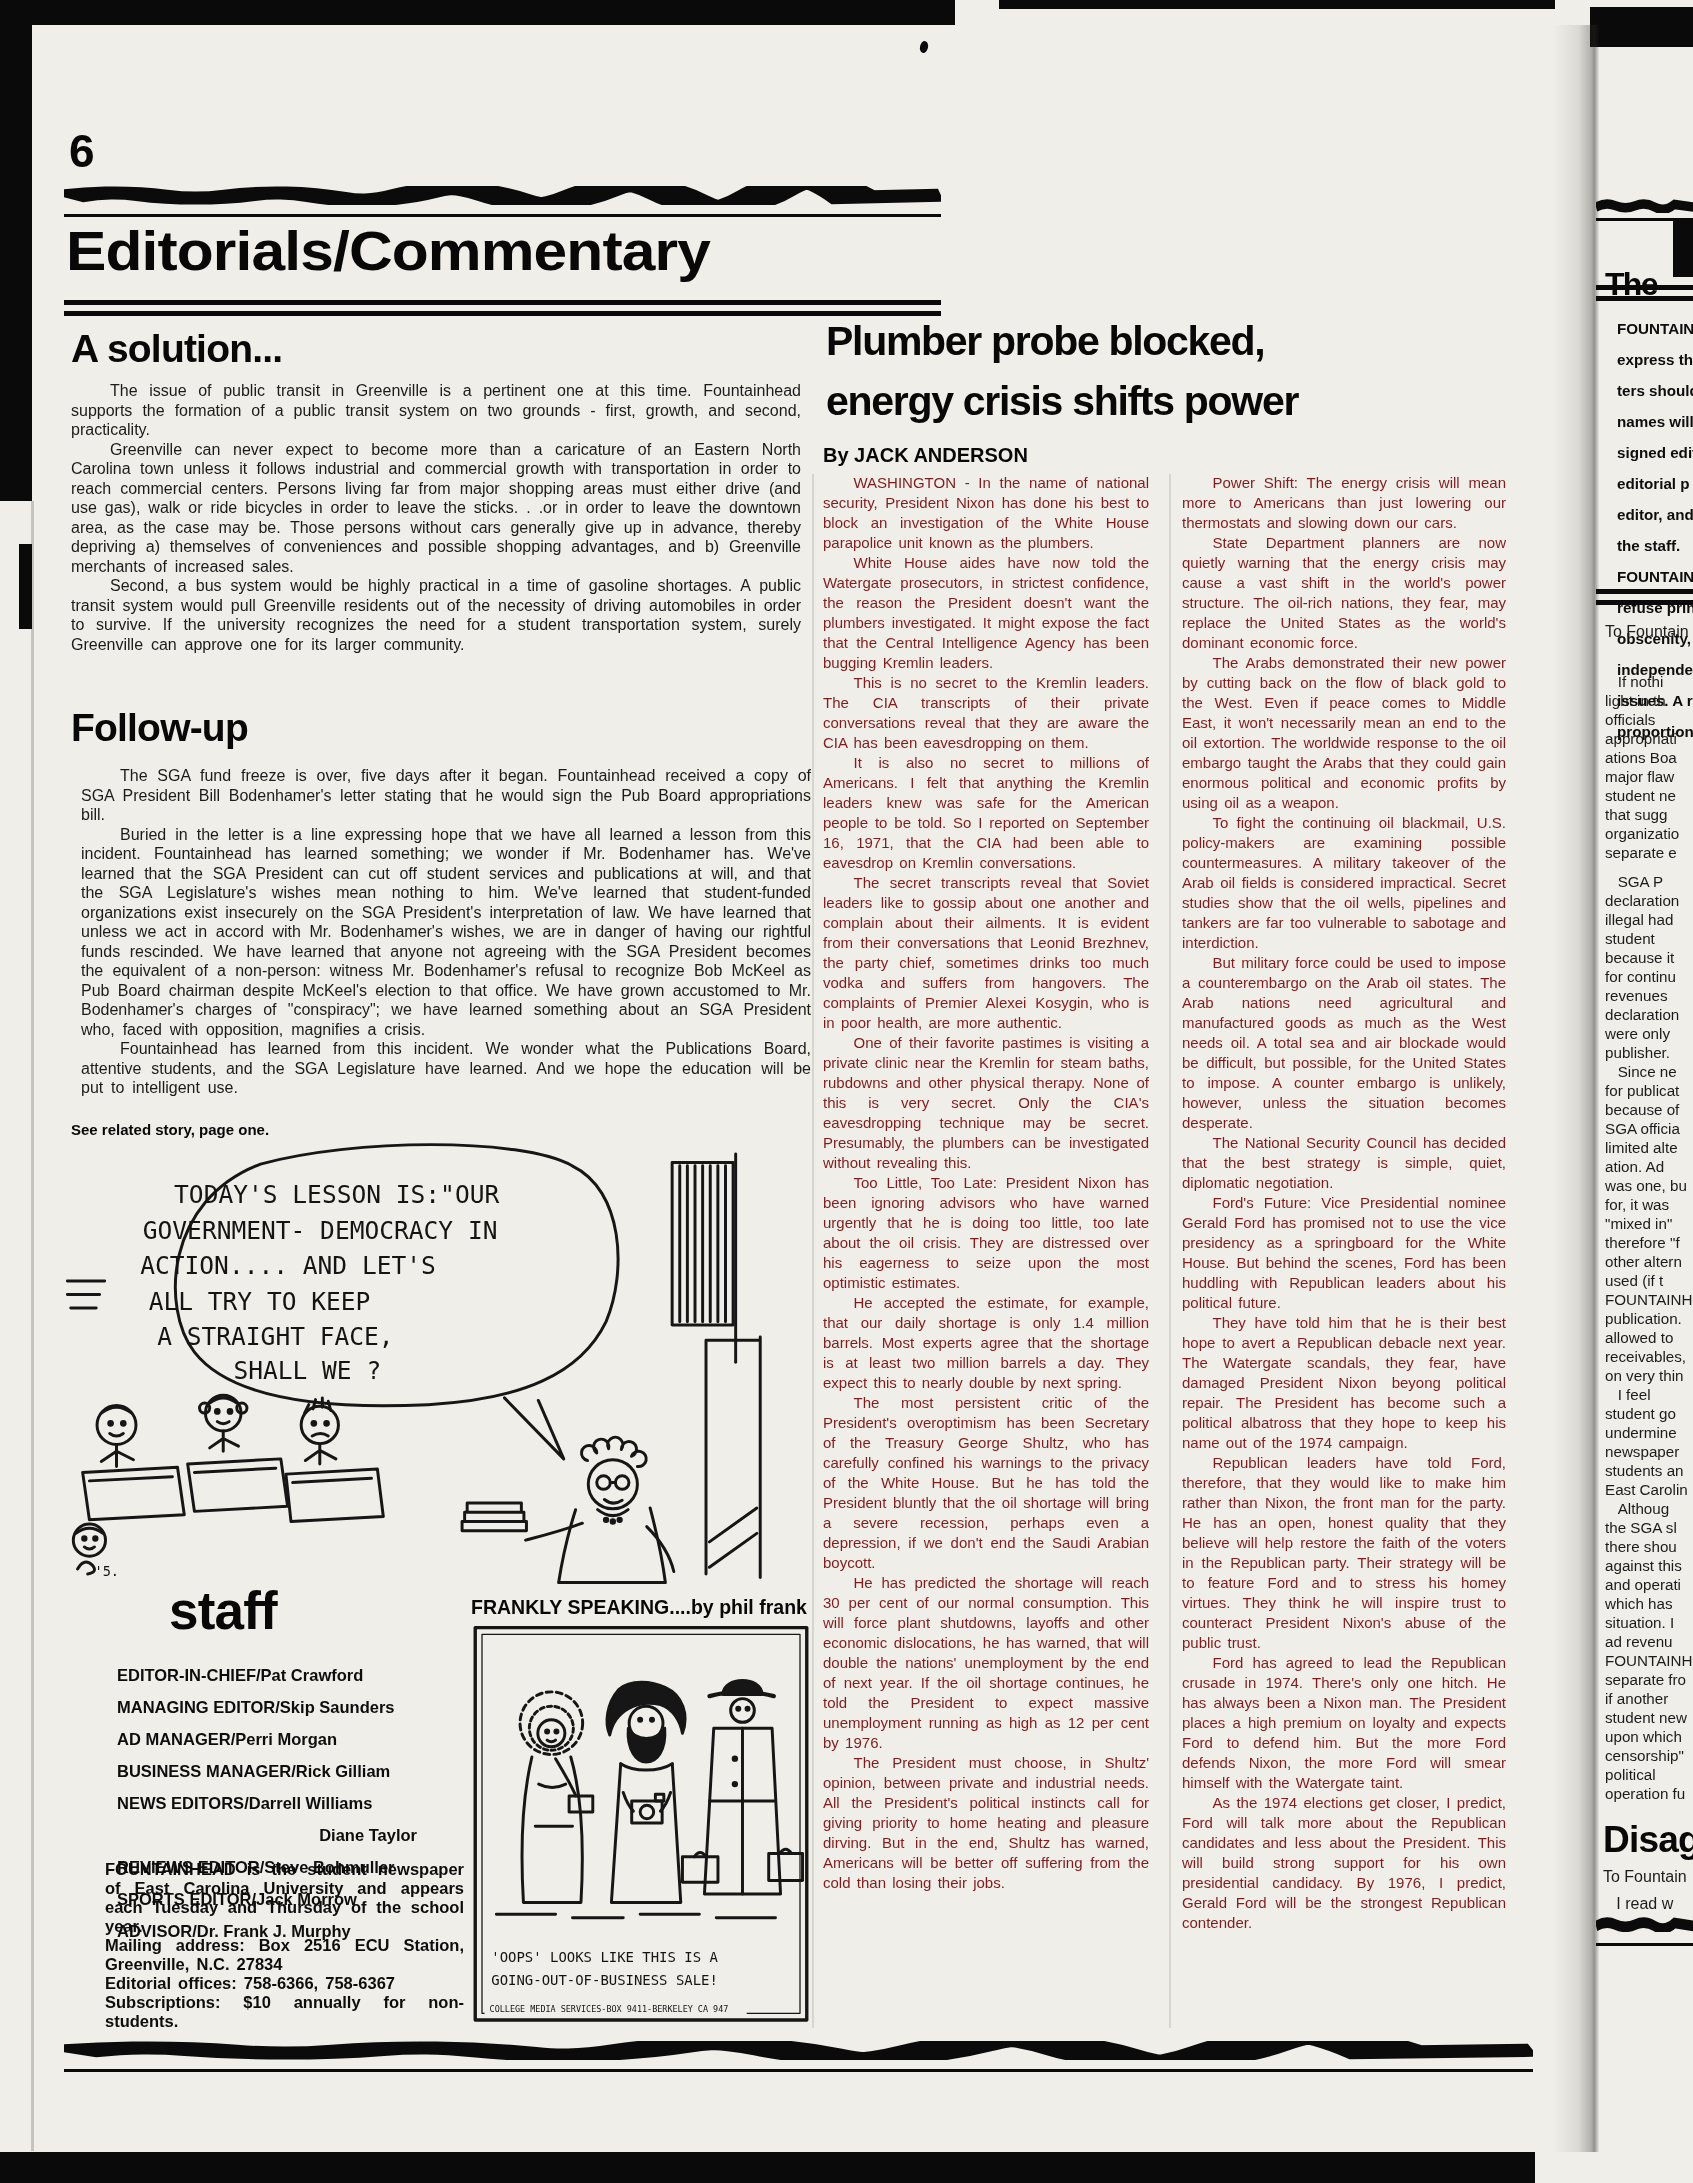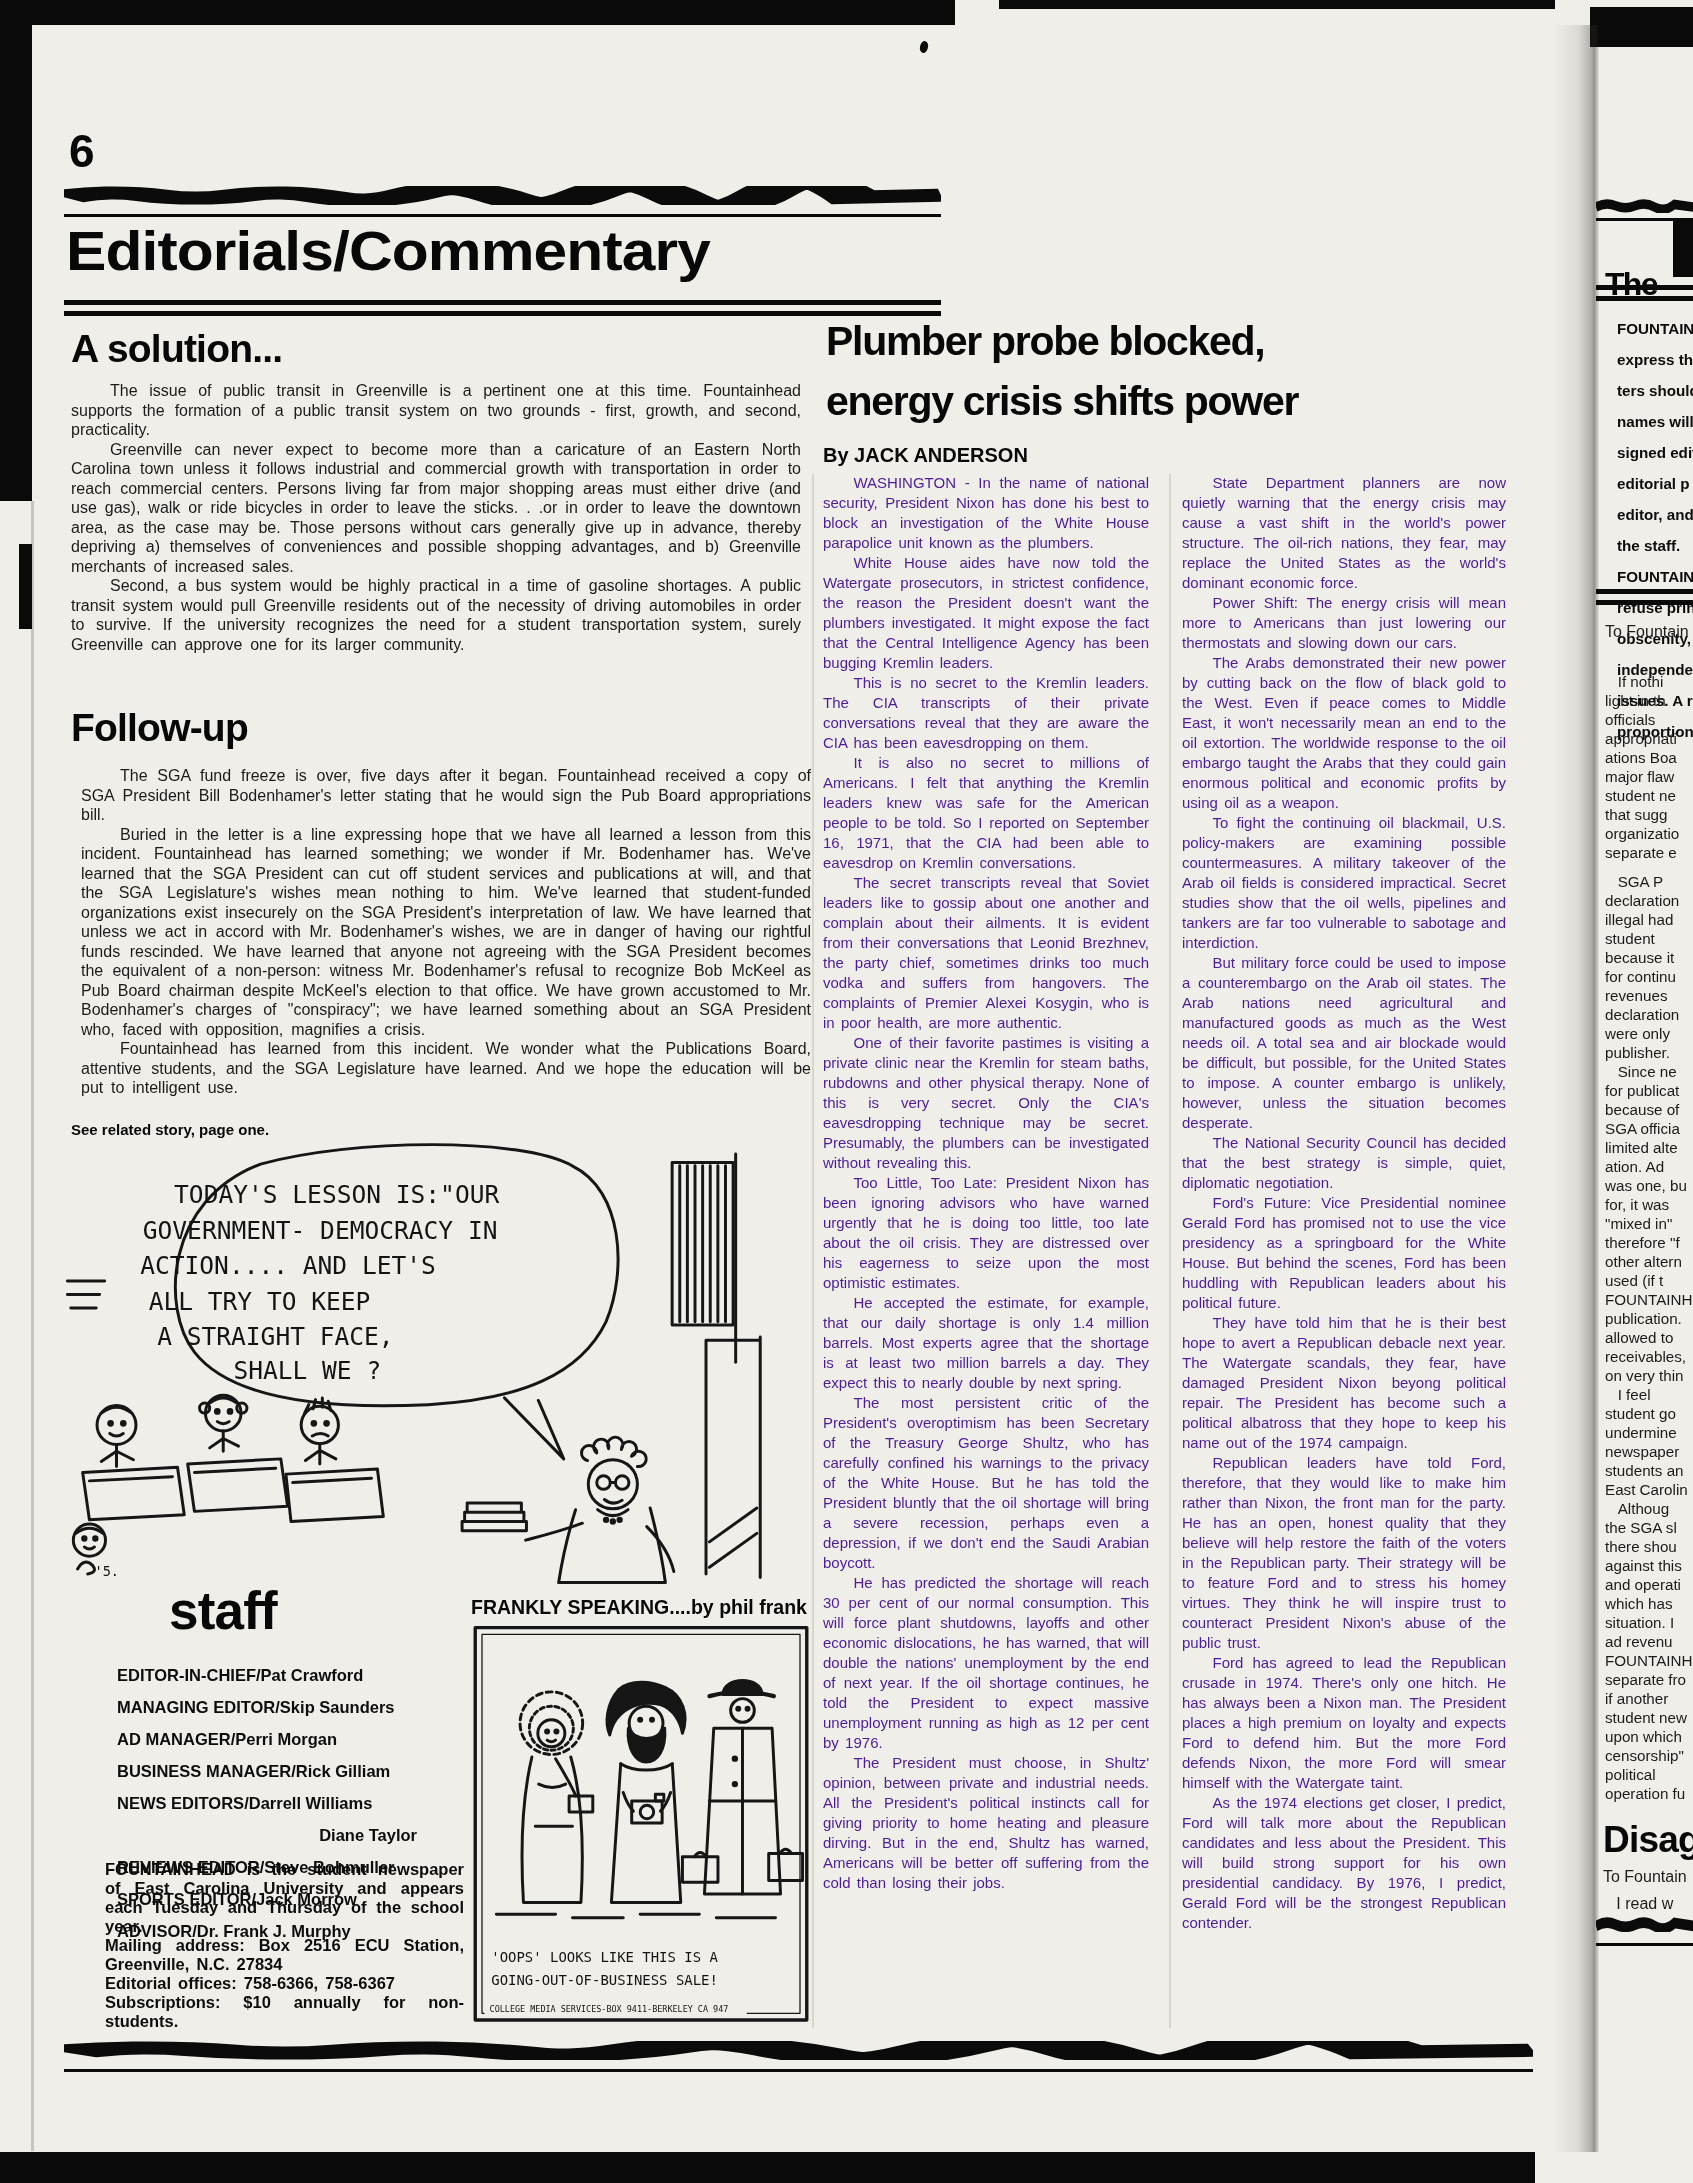--- a/index.html
+++ b/index.html
@@ -9,21 +9,21 @@
   .blk{position:absolute;background:#0a0a0a;}
   .hd{font-weight:bold;color:#080808;}
   .nowrap{white-space:nowrap;}
   .dbl{border-top:5.1px solid #0a0a0a;border-bottom:5.1px solid #0a0a0a;height:6px;}
   .thin{background:#0a0a0a;height:3.4px;}
   
   .ed-body p{margin:0;text-align:justify;text-indent:39px;font-size:16px;line-height:19.5px;
              word-spacing:3.4px;color:#1b1b1b;}
   
   .col p{margin:0;text-align:justify;text-indent:30.5px;font-size:15px;line-height:20px;
-         word-spacing:2.1px;color:#4c1d95;}
+         word-spacing:2.1px;color:#7f1d1d;}
   .byline{text-align:left;font-weight:bold;font-size:20px;color:#080808;}
   
   .staff-list p{margin:12px;font-size:16.5px;line-height:20px;font-weight:bold;white-space:nowrap;color:#0d0d0d;}
   .staff-list p:nth-child(6){text-align:right;padding-right:49px;}
   .staff-about p{margin:0;font-size:16.5px;line-height:19px;font-weight:bold;text-align:justify;
                  word-spacing:2.5px;color:#0d0d0d;}
   
   .clip{overflow:hidden;}
   .policy p{margin:12px;font-size:15.2px;line-height:19px;font-weight:bold;white-space:nowrap;color:#0d0d0d;}
   .letters p{margin:0;font-size:15.2px;line-height:19px;white-space:nowrap;color:#1b1b1b;}
@@ -235,22 +235,22 @@
       <p>It is also no secret to millions of Americans. I felt that anything the Kremlin leaders knew was safe for the American people to be told. So I reported on September 16, 1971, that the CIA had been able to eavesdrop on Kremlin conversations.</p>
       <p>The secret transcripts reveal that Soviet leaders like to gossip about one another and complain about their ailments. It is evident from their conversations that Leonid Brezhnev, the party chief, sometimes drinks too much vodka and suffers from hangovers. The complaints of Premier Alexei Kosygin, who is in poor health, are more authentic.</p>
       <p>One of their favorite pastimes is visiting a private clinic near the Kremlin for steam baths, rubdowns and other physical therapy. None of this is very secret. Only the CIA's eavesdropping technique may be secret. Presumably, the plumbers can be investigated without revealing this.</p>
       <p>Too Little, Too Late: President Nixon has been ignoring advisors who have warned urgently that he is doing too little, too late about the oil crisis. They are distressed over his eagerness to seize upon the most optimistic estimates.</p>
       <p>He accepted the estimate, for example, that our daily shortage is only 1.4 million barrels. Most experts agree that the shortage is at least two million barrels a day. They expect this to nearly double by next spring.</p>
       <p>The most persistent critic of the President's overoptimism has been Secretary of the Treasury George Shultz, who has carefully confined his warnings to the privacy of the White House. But he has told the President bluntly that the oil shortage will bring a severe recession, perhaps even a depression, if we don't end the Saudi Arabian boycott.</p>
       <p>He has predicted the shortage will reach 30 per cent of our normal consumption. This will force plant shutdowns, layoffs and other economic dislocations, he has warned, that will double the nations' unemployment by the end of next year. If the oil shortage continues, he told the President to expect massive unemployment running as high as 12 per cent by 1976.</p>
       <p>The President must choose, in Shultz' opinion, between private and industrial needs. All the President's political instincts call for giving priority to home heating and pleasure dirving. But in the end, Shultz has warned, Americans will be better off suffering from the cold than losing their jobs.</p>
     </div>
   <div class="abs col" style="left:1182px;top:473px;width:324px;height:1557px;overflow:hidden;">
+      <p>Power Shift: The energy crisis will mean more to Americans than just lowering our thermostats and slowing down our cars.</p>
       <p>State Department planners are now quietly warning that the energy crisis may cause a vast shift in the world's power structure. The oil-rich nations, they fear, may replace the United States as the world's dominant economic force.</p>
-      <p>Power Shift: The energy crisis will mean more to Americans than just lowering our thermostats and slowing down our cars.</p>
       <p>The Arabs demonstrated their new power by cutting back on the flow of black gold to the West. Even if peace comes to Middle East, it won't necessarily mean an end to the oil extortion. The worldwide response to the oil embargo taught the Arabs that they could gain enormous political and economic profits by using oil as a weapon.</p>
       <p>To fight the continuing oil blackmail, U.S. policy-makers are examining possible countermeasures. A military takeover of the Arab oil fields is considered impractical. Secret studies show that the oil wells, pipelines and tankers are far too vulnerable to sabotage and interdiction.</p>
       <p>But military force could be used to impose a counterembargo on the Arab oil states. The Arab nations need agricultural and manufactured goods as much as the West needs oil. A total sea and air blockade would be difficult, but possible, for the United States to impose. A counter embargo is unlikely, however, unless the situation becomes desperate.</p>
       <p>The National Security Council has decided that the best strategy is simple, quiet, diplomatic negotiation.</p>
       <p>Ford's Future: Vice Presidential nominee Gerald Ford has promised not to use the vice presidency as a springboard for the White House. But behind the scenes, Ford has been huddling with Republican leaders about his political future.</p>
       <p>They have told him that he is their best hope to avert a Republican debacle next year. The Watergate scandals, they fear, have damaged President Nixon beyong political repair. The President has become such a political albatross that they hope to keep his name out of the 1974 campaign.</p>
       <p>Republican leaders have told Ford, therefore, that they would like to make him rather than Nixon, the front man for the party. He has an open, honest quality that they believe will help restore the faith of the voters in the Republican party. Their strategy will be to feature Ford and to stress his homey virtues. They think he will inspire trust to counteract President Nixon's abuse of the public trust.</p>
       <p>Ford has agreed to lead the Republican crusade in 1974. There's only one hitch. He has always been a Nixon man. The President places a high premium on loyalty and expects Ford to defend him. But the more Ford defends Nixon, the more Ford will smear himself with the Watergate taint.</p>
       <p>As the 1974 elections get closer, I predict, Ford will talk more about the Republican candidates and less about the President. This will build strong support for his own presidential candidacy. By 1976, I predict, Gerald Ford will be the strongest Republican contender.</p>
     </div>

